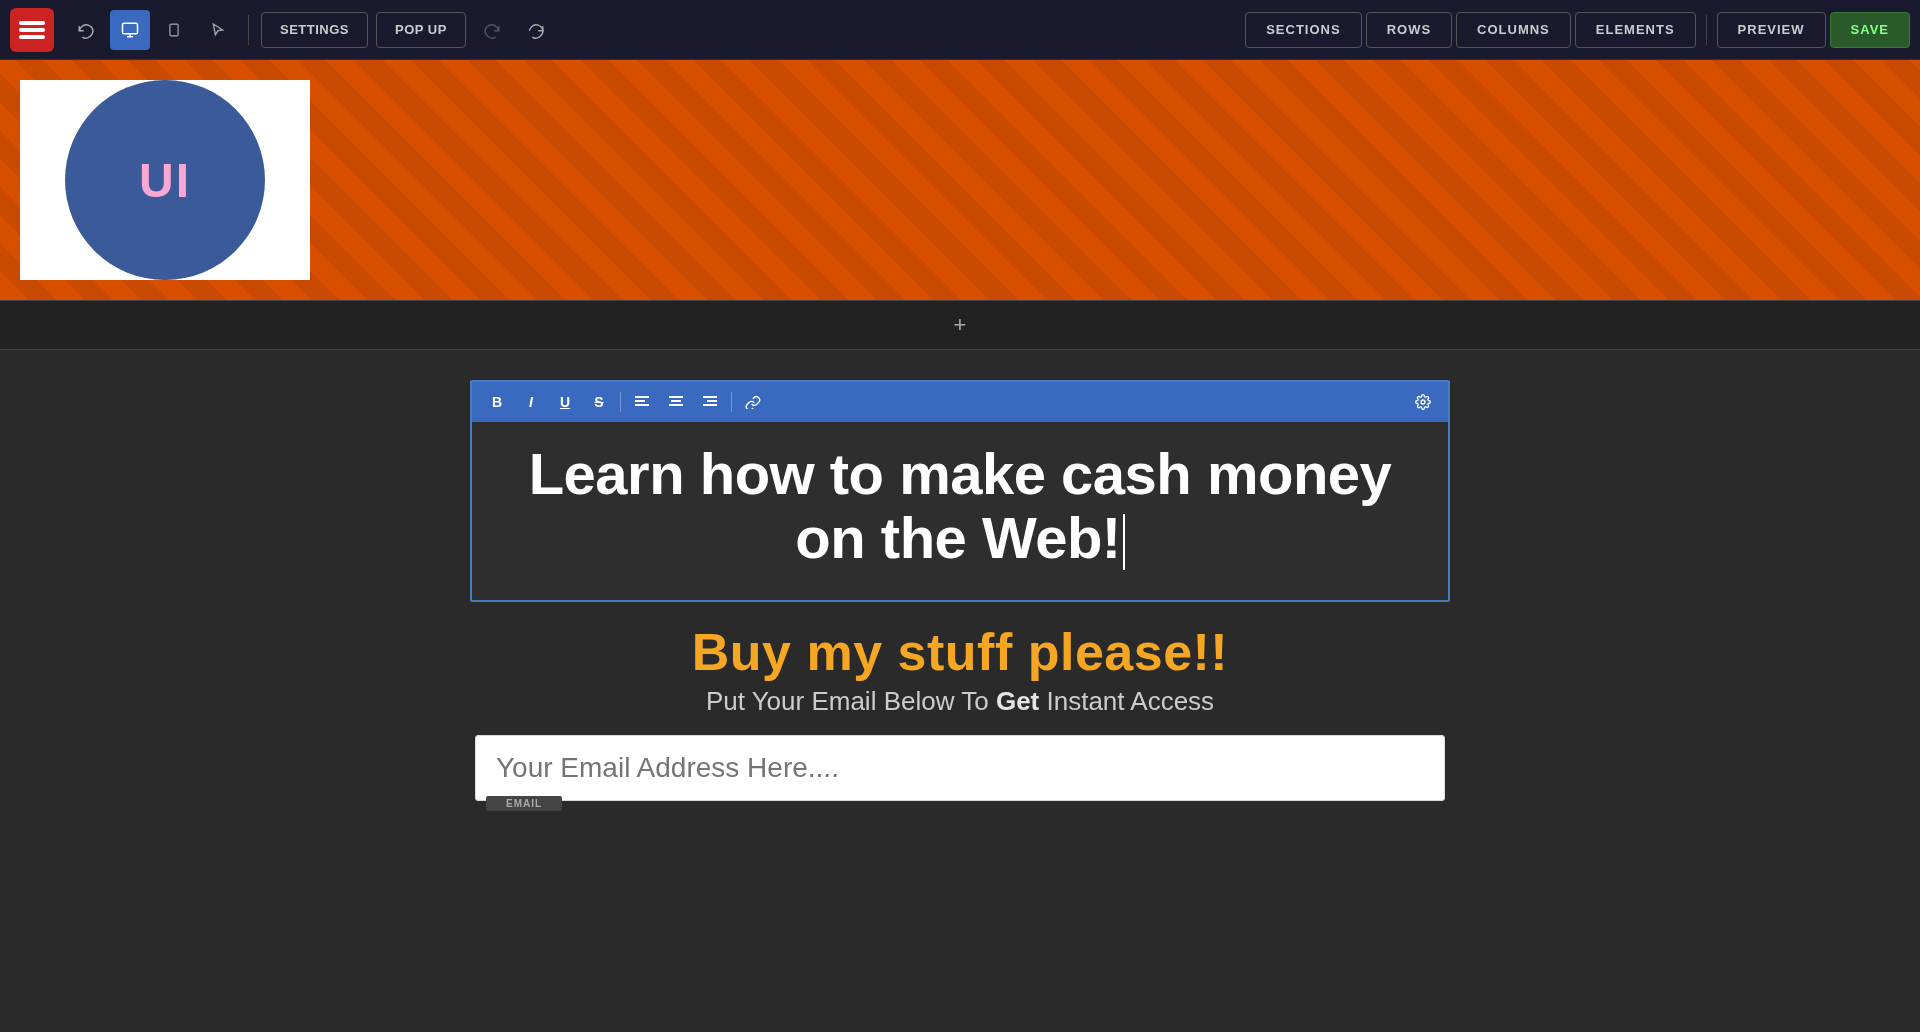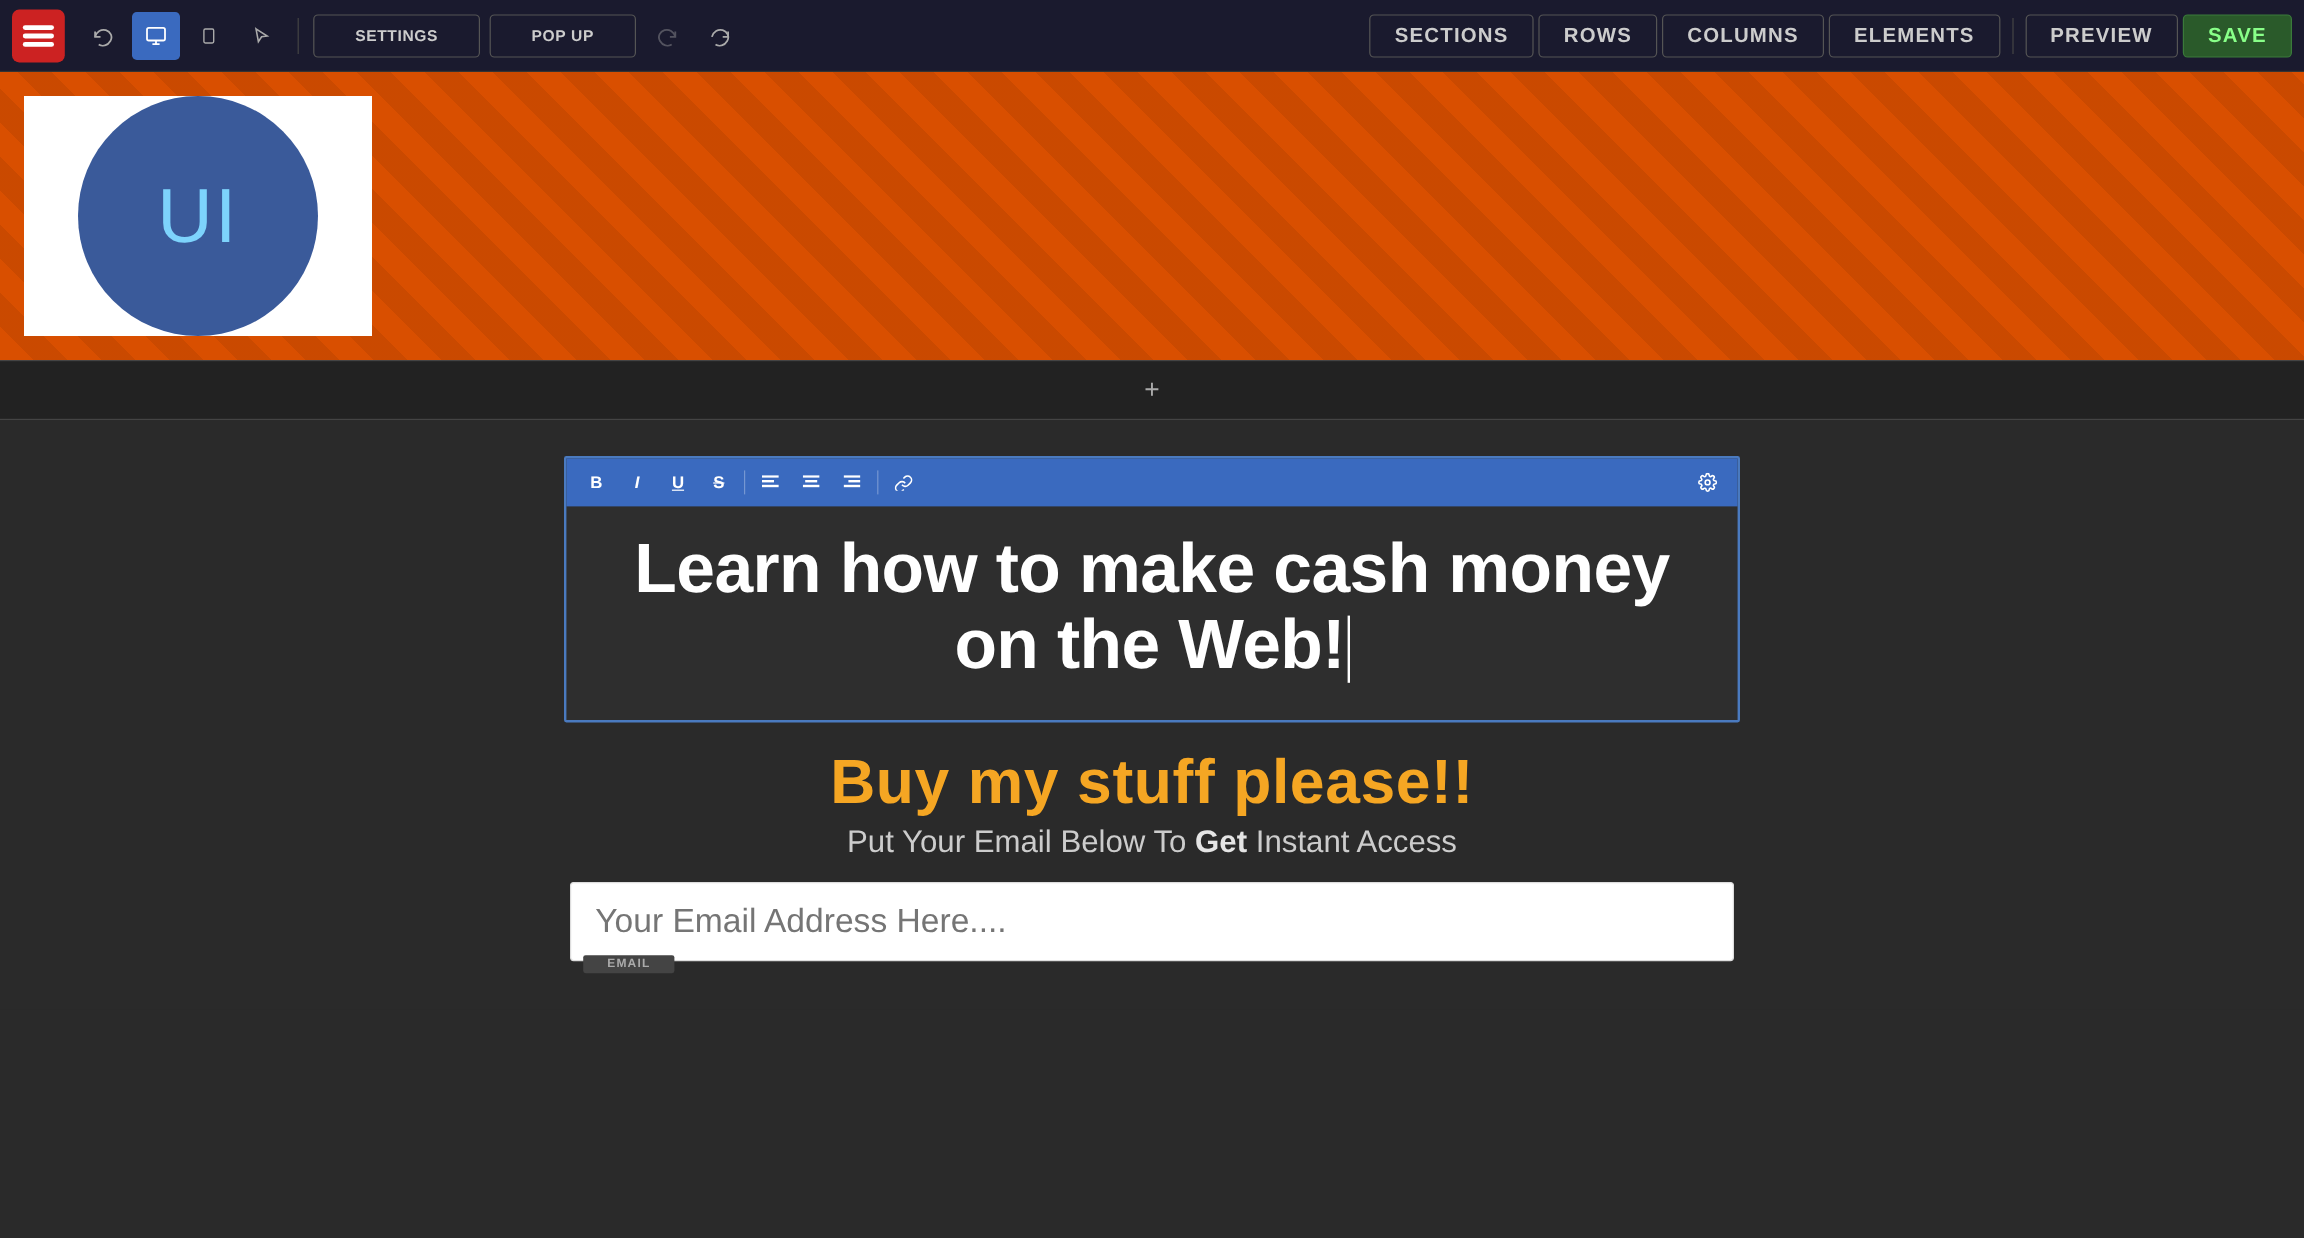--- a/index.html
+++ b/index.html
@@ -54,21 +54,21 @@
       color: white;
     }
     .toolbar-divider {
       width: 1px;
       height: 30px;
       background: #444;
       margin: 0 6px;
     }
     .toolbar-text-btn {
       height: 36px;
-      padding: 0 34px;
+      padding: 0 18px;
       background: transparent;
       border: 1px solid #555;
       border-radius: 4px;
       color: #ccc;
       cursor: pointer;
       font-size: 13px;
       font-weight: 600;
       letter-spacing: 0.5px;
       text-transform: uppercase;
       margin: 0 2px;
@@ -80,21 +80,21 @@
       gap: 4px;
     }
     .toolbar-right-btn {
       height: 36px;
       padding: 0 20px;
       background: transparent;
       border: 1px solid #555;
       border-radius: 4px;
       color: #ccc;
       cursor: pointer;
-      font-size: 17px;
+      font-size: 13px;
       font-weight: 700;
       letter-spacing: 1px;
       text-transform: uppercase;
     }
     .save-btn {
       background: #2a5a2a;
       border-color: #3a7a3a;
       color: #8f8;
     }
 
@@ -142,23 +142,23 @@
     .ui-circle {
       width: 200px;
       height: 200px;
       background: #3a5a9a;
       border-radius: 50%;
       display: flex;
       align-items: center;
       justify-content: center;
     }
     .ui-text {
-      color: #7dd3fc;
-      font-size: 64px;
-      font-weight: 400;
+      color: #f9a8d4;
+      font-size: 48px;
+      font-weight: 700;
       letter-spacing: 2px;
     }
 
     
     .add-row-bar {
       width: 100%;
       height: 50px;
       background: #222;
       display: flex;
       align-items: center;

